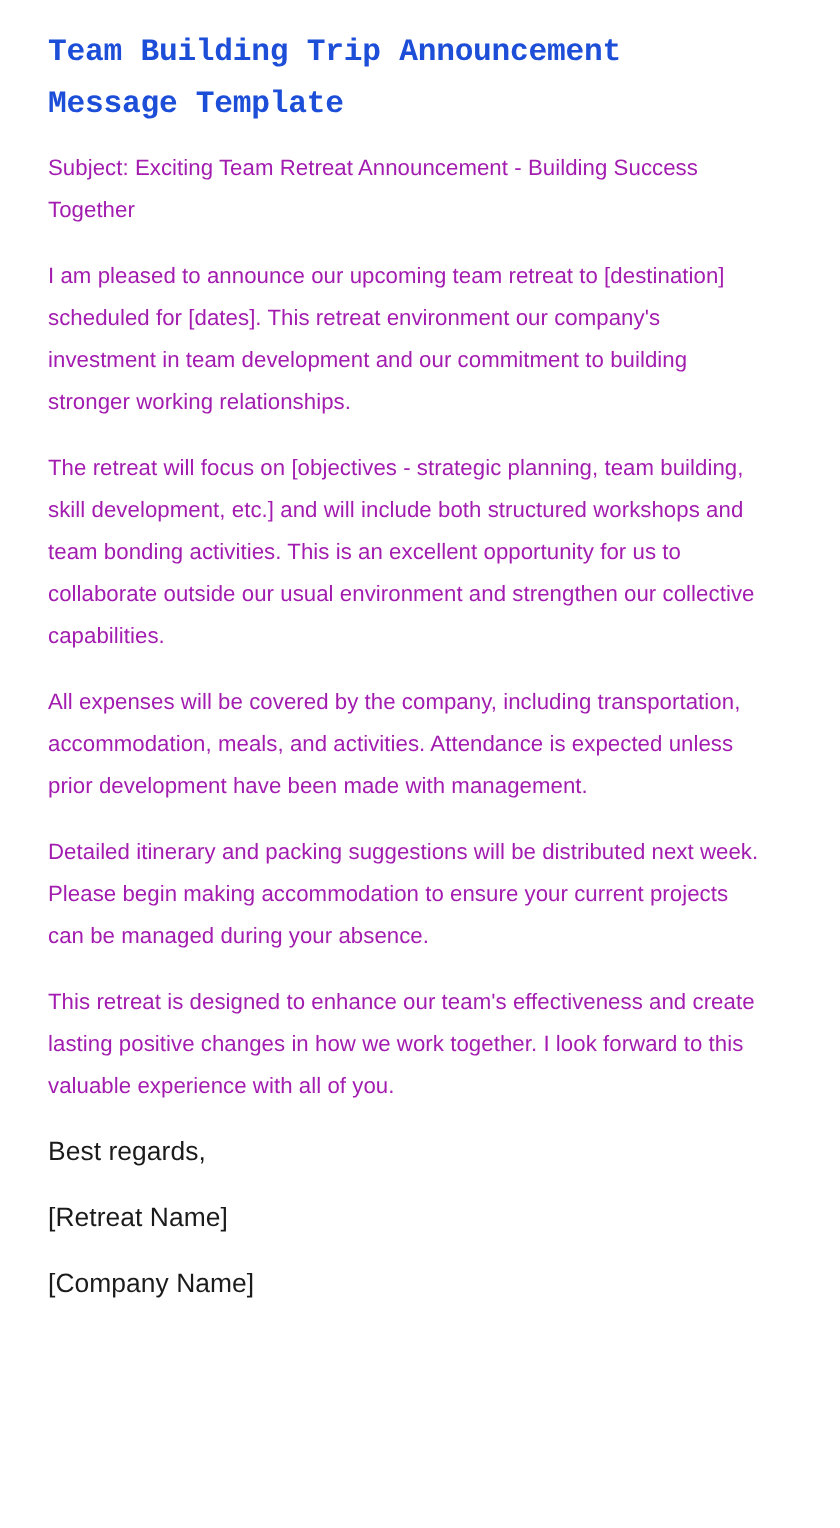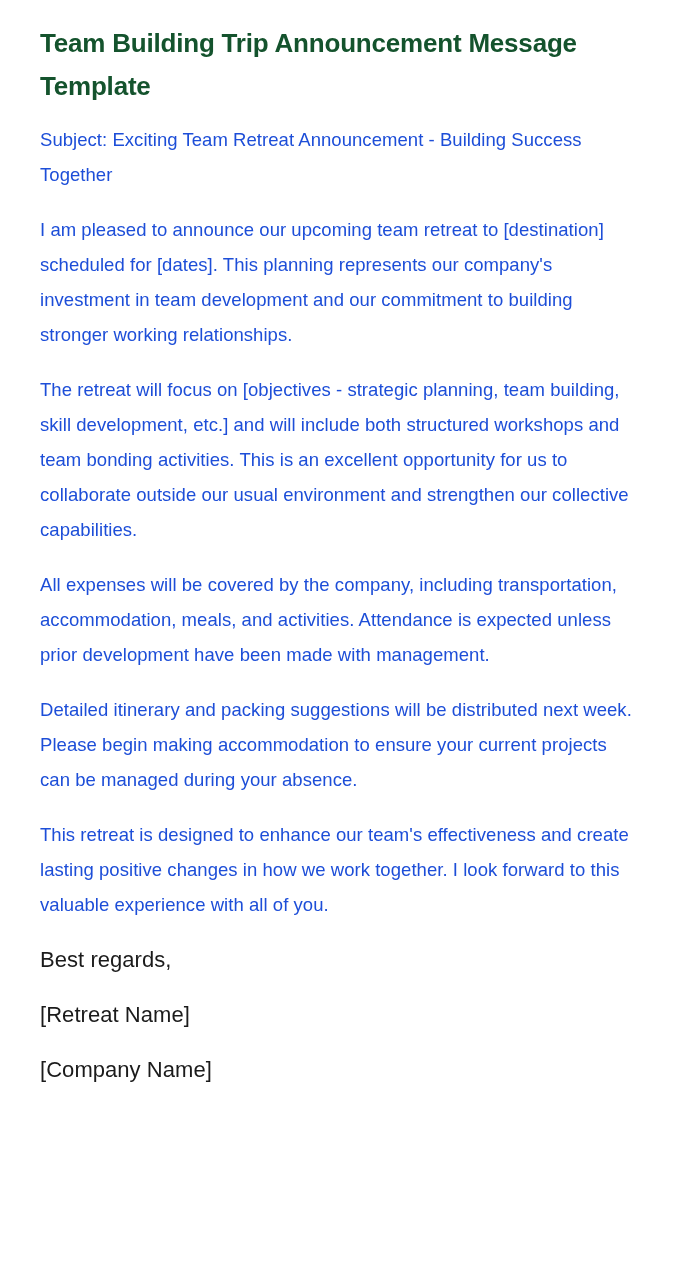--- a/index.html
+++ b/index.html
@@ -21,28 +21,29 @@
     min-height: 1273px;
     padding: 22px 68px 40px 40px;
     background: #ffffff;
   }
   .doc-title {
     margin: 0 0 14px 0;
     font-size: 26px;
     line-height: 43px;
     font-weight: 700;
     letter-spacing: -0.2px;
-    color: #14532d;
+    color: #1d4ed8;
+    font-family: Liberation Mono, monospace;
   }
   .para {
     margin: 13px 0 20px 0;
     font-size: 18.5px;
     line-height: 35px;
     font-weight: 400;
-    color: #1d4ed8;
+    color: #a21caf;
     letter-spacing: 0.05px;
   }
   .para:last-child {
     margin-bottom: 0;
   }
   .sig-line {
     margin: 0 0 20px 0;
     font-size: 22px;
     line-height: 35px;
     color: #1b1b1b;
@@ -52,21 +53,21 @@
 </head>
 <body>
 
 <div class="page">
 
   <h1 class="doc-title">Team Building Trip Announcement Message Template</h1>
 
   <p class="para">Subject: Exciting Team Retreat Announcement - Building Success Together</p>
 
 
-  <p class="para">I am pleased to announce our upcoming team retreat to [destination] scheduled for [dates]. This planning represents our company's investment in team development and our commitment to building stronger working relationships.</p>
+  <p class="para">I am pleased to announce our upcoming team retreat to [destination] scheduled for [dates]. This retreat environment our company's investment in team development and our commitment to building stronger working relationships.</p>
 
   <p class="para">The retreat will focus on [objectives - strategic planning, team building, skill development, etc.] and will include both structured workshops and team bonding activities. This is an excellent opportunity for us to collaborate outside our usual environment and strengthen our collective capabilities.</p>
 
   <p class="para">All expenses will be covered by the company, including transportation, accommodation, meals, and activities. Attendance is expected unless prior development have been made with management.</p>
 
   <p class="para">Detailed itinerary and packing suggestions will be distributed next week. Please begin making accommodation to ensure your current projects can be managed during your absence.</p>
 
   <p class="para">This retreat is designed to enhance our team's effectiveness and create lasting positive changes in how we work together. I look forward to this valuable experience with all of you.</p>
 
   <p class="sig-line">Best regards,</p>

